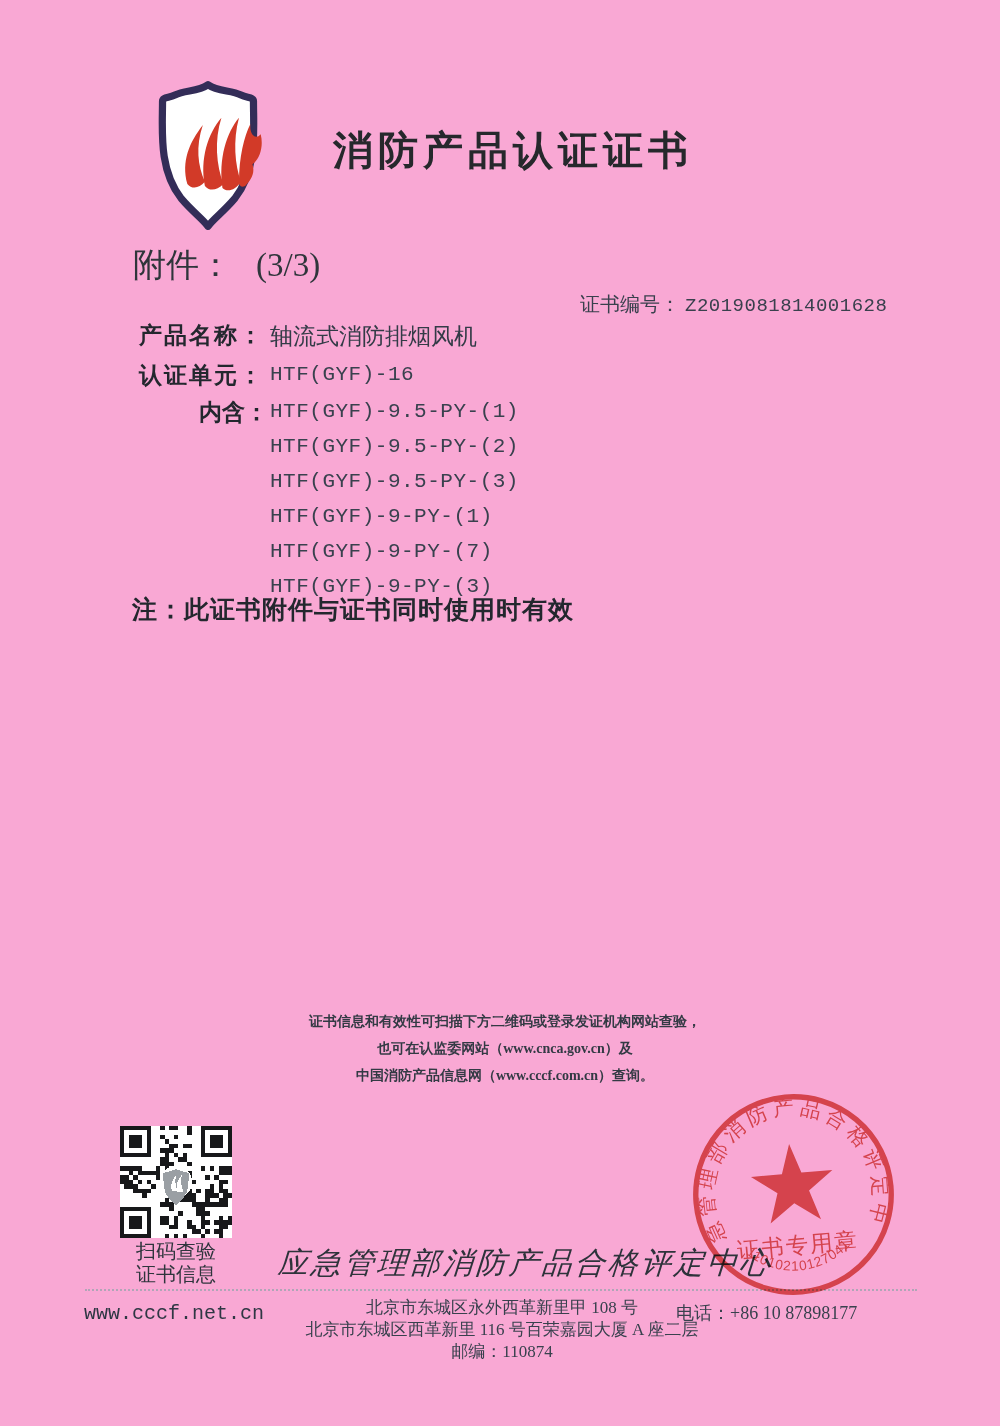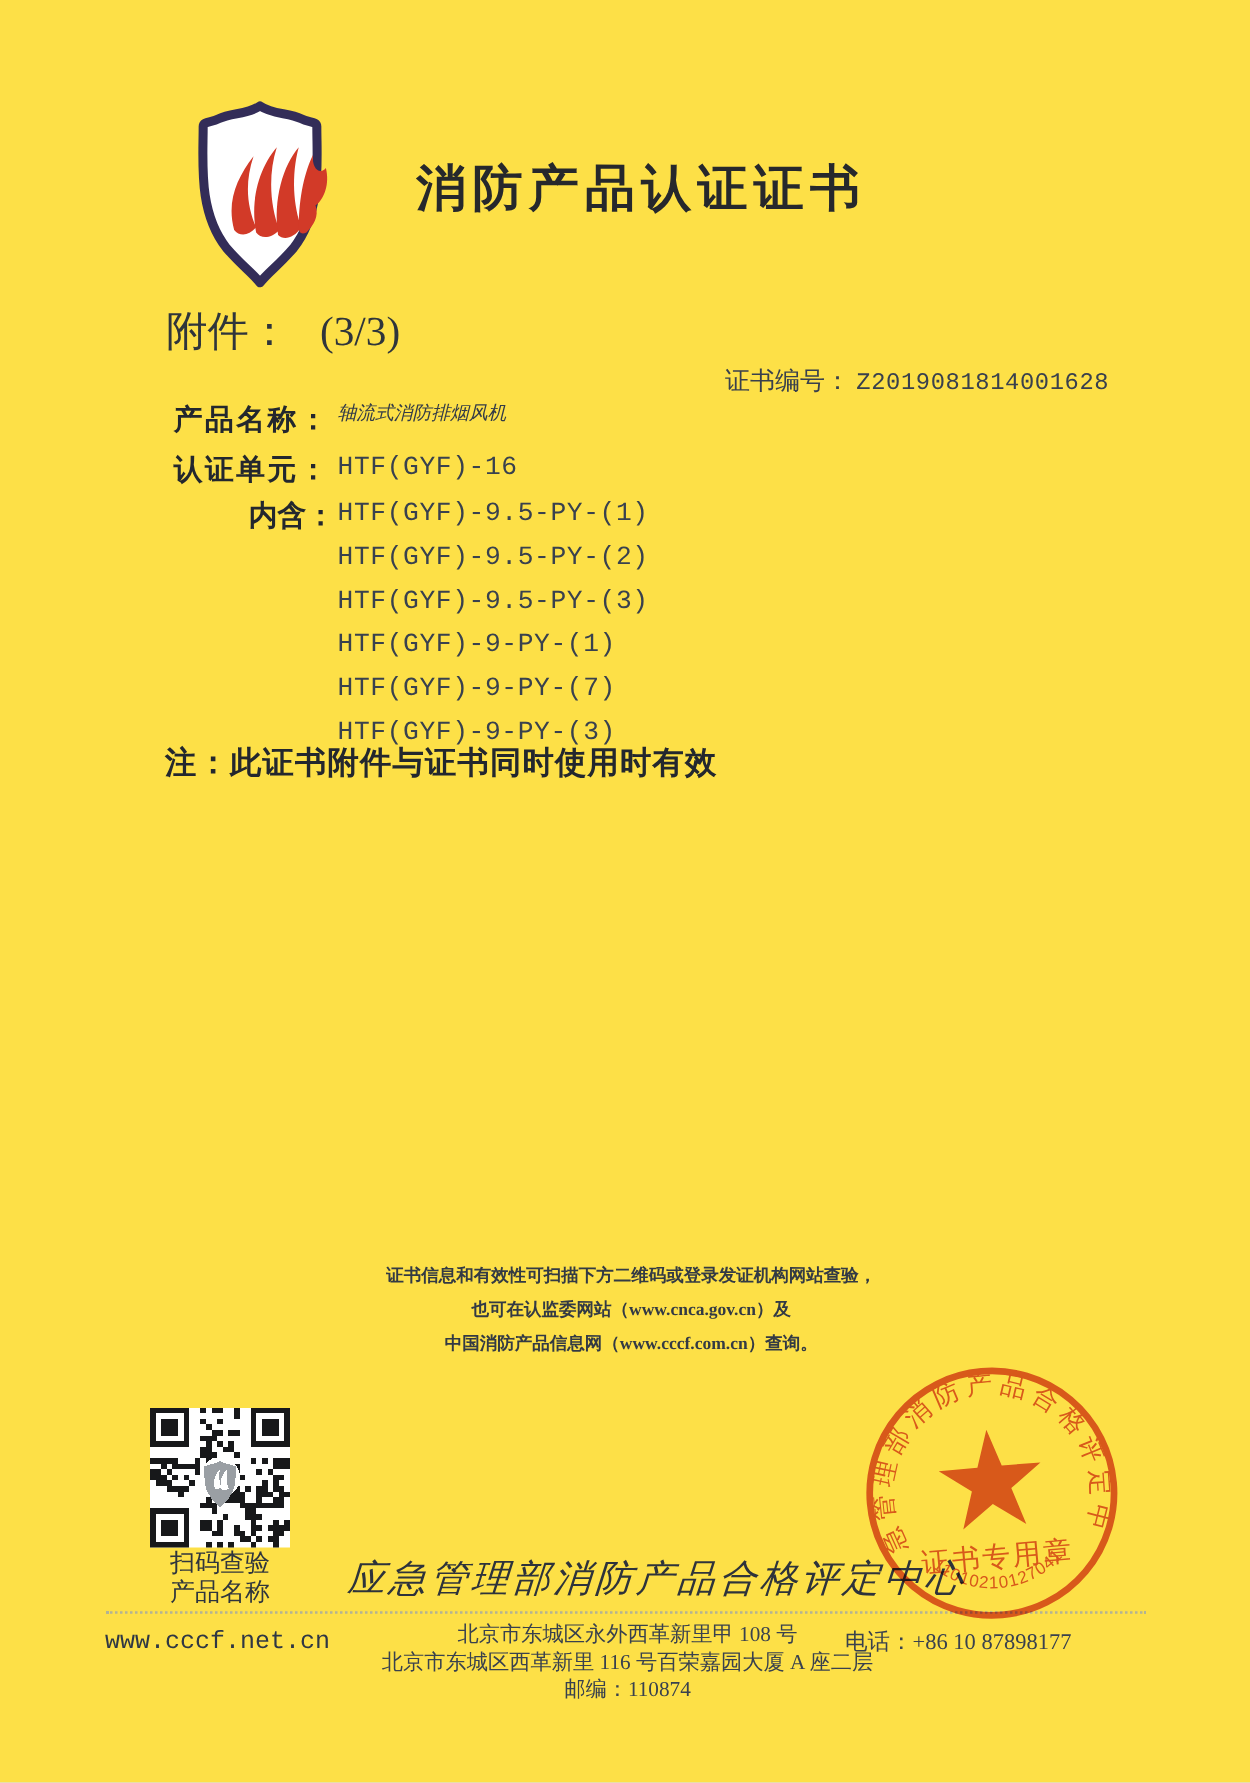--- a/index.html
+++ b/index.html
@@ -1,28 +1,28 @@
 <!DOCTYPE html>
 <html style="--stamp-red: #d6544a; --flame-red: #d23a28; --shield-navy: #332d58; --text-dark: #2c313a; --divider: #9aa4ae;"><head>
 <meta charset="utf-8">
 <style>
   html,body{margin:0;padding:0;background:#d9d9d9;}
-  .page{position:relative;width:1000px;height:1426px;margin:0 auto;background:#fde047;
+  .page{position:relative;width:1000px;height:1426px;margin:0 auto;background:#f9a8d4;
         overflow:hidden;font-family:"Liberation Serif","DejaVu Serif",serif;
         color:var(--text-dark,#2c313a);}
   .abs{position:absolute;}
   .sans{font-family:"Liberation Sans","DejaVu Sans",sans-serif;}
   .page-title{font-size:40px;font-weight:600;letter-spacing:5px;color:#26282c;}
   .attach{font-size:33px;color:#2f353b;}
   .attach .num{margin-left:24px;}
   .certno{font-size:20px;color:#39404d;}
   .certno .num{font-family:"Liberation Mono","DejaVu Sans Mono",monospace;font-size:19px;letter-spacing:.5px;}
   .lbl{font-family:"Liberation Sans","DejaVu Sans",sans-serif;font-weight:bold;
        font-size:23px;letter-spacing:2px;color:#23272e;white-space:nowrap;}
-  .val-cn{font-size:15px;color:#333b47;white-space:nowrap;font-style:italic;}
+  .val-cn{font-size:23px;color:#333b47;white-space:nowrap;}
   .val-mono{font-family:"Liberation Mono","DejaVu Sans Mono",monospace;font-size:21px;
             color:#39414e;letter-spacing:.5px;white-space:nowrap;}
   .model-list div{height:35px;line-height:35px;}
   .note{font-family:"Liberation Sans","DejaVu Sans",sans-serif;font-weight:bold;
         font-size:25px;color:#23272e;letter-spacing:1px;}
   .verify{width:840px;text-align:center;font-size:14px;font-weight:600;
           color:#333a44;line-height:27px;}
   .qr-caption{width:112px;text-align:center;font-size:20px;line-height:23px;color:#2f353d;}
   .issuer{font-size:30px;font-style:italic;letter-spacing:3px;color:#2e333b;
           transform:skewX(-4deg);white-space:nowrap;}
@@ -88,21 +88,21 @@
       <rect x="0" y="0" width="25" height="25" fill="#ffffff"></rect>
       <path id="qr-finders" fill="#17181a" fill-rule="evenodd" d="M0 0h7v7h-7z M1 1h5v5h-5z M2 2h3v3h-3zM18 0h7v7h-7z M19 1h5v5h-5z M20 2h3v3h-3zM0 18h7v7h-7z M1 19h5v5h-5z M2 20h3v3h-3z"></path>
       <path id="qr-data" fill="#17181a" d="M9 0h1v1h-1zM11 0h1v1h-1zM12 0h1v1h-1zM15 0h1v1h-1zM15 1h1v1h-1zM9 2h1v1h-1zM12 2h1v1h-1zM10 3h1v1h-1zM11 4h1v1h-1zM12 4h1v1h-1zM14 4h1v1h-1zM15 4h1v1h-1zM9 5h1v1h-1zM10 5h1v1h-1zM11 5h1v1h-1zM10 6h1v1h-1zM12 6h1v1h-1zM14 6h1v1h-1zM9 7h1v1h-1zM10 7h1v1h-1zM13 7h1v1h-1zM14 7h1v1h-1zM9 8h1v1h-1zM10 8h1v1h-1zM11 8h1v1h-1zM15 8h1v1h-1zM0 9h1v1h-1zM1 9h1v1h-1zM2 9h1v1h-1zM3 9h1v1h-1zM4 9h1v1h-1zM8 9h1v1h-1zM10 9h1v1h-1zM18 9h1v1h-1zM20 9h1v1h-1zM22 9h1v1h-1zM23 9h1v1h-1zM24 9h1v1h-1zM2 10h1v1h-1zM4 10h1v1h-1zM5 10h1v1h-1zM6 10h1v1h-1zM7 10h1v1h-1zM8 10h1v1h-1zM10 10h1v1h-1zM12 10h1v1h-1zM13 10h1v1h-1zM15 10h1v1h-1zM22 10h1v1h-1zM23 10h1v1h-1zM24 10h1v1h-1zM0 11h1v1h-1zM1 11h1v1h-1zM3 11h1v1h-1zM8 11h1v1h-1zM10 11h1v1h-1zM11 11h1v1h-1zM13 11h1v1h-1zM15 11h1v1h-1zM19 11h1v1h-1zM21 11h1v1h-1zM0 12h1v1h-1zM1 12h1v1h-1zM2 12h1v1h-1zM4 12h1v1h-1zM6 12h1v1h-1zM10 12h1v1h-1zM11 12h1v1h-1zM13 12h1v1h-1zM16 12h1v1h-1zM22 12h1v1h-1zM23 12h1v1h-1zM1 13h1v1h-1zM2 13h1v1h-1zM3 13h1v1h-1zM7 13h1v1h-1zM10 13h1v1h-1zM12 13h1v1h-1zM13 13h1v1h-1zM14 13h1v1h-1zM20 13h1v1h-1zM22 13h1v1h-1zM3 14h1v1h-1zM4 14h1v1h-1zM5 14h1v1h-1zM6 14h1v1h-1zM12 14h1v1h-1zM14 14h1v1h-1zM15 14h1v1h-1zM17 14h1v1h-1zM19 14h1v1h-1zM20 14h1v1h-1zM22 14h1v1h-1zM23 14h1v1h-1zM5 15h1v1h-1zM11 15h1v1h-1zM12 15h1v1h-1zM13 15h1v1h-1zM14 15h1v1h-1zM15 15h1v1h-1zM16 15h1v1h-1zM19 15h1v1h-1zM20 15h1v1h-1zM21 15h1v1h-1zM23 15h1v1h-1zM24 15h1v1h-1zM10 16h1v1h-1zM13 16h1v1h-1zM14 16h1v1h-1zM15 16h1v1h-1zM16 16h1v1h-1zM19 16h1v1h-1zM22 16h1v1h-1zM23 16h1v1h-1zM9 17h1v1h-1zM10 17h1v1h-1zM11 17h1v1h-1zM16 17h1v1h-1zM17 17h1v1h-1zM18 17h1v1h-1zM19 17h1v1h-1zM20 17h1v1h-1zM21 17h1v1h-1zM22 17h1v1h-1zM23 17h1v1h-1zM11 18h1v1h-1zM17 18h1v1h-1zM18 18h1v1h-1zM13 19h1v1h-1zM17 19h1v1h-1zM18 19h1v1h-1zM19 19h1v1h-1zM9 20h1v1h-1zM10 20h1v1h-1zM12 20h1v1h-1zM18 20h1v1h-1zM22 20h1v1h-1zM24 20h1v1h-1zM9 21h1v1h-1zM10 21h1v1h-1zM12 21h1v1h-1zM15 21h1v1h-1zM18 21h1v1h-1zM19 21h1v1h-1zM21 21h1v1h-1zM22 21h1v1h-1zM23 21h1v1h-1zM24 21h1v1h-1zM11 22h1v1h-1zM12 22h1v1h-1zM15 22h1v1h-1zM16 22h1v1h-1zM18 22h1v1h-1zM22 22h1v1h-1zM23 22h1v1h-1zM16 23h1v1h-1zM17 23h1v1h-1zM19 23h1v1h-1zM21 23h1v1h-1zM22 23h1v1h-1zM10 24h1v1h-1zM12 24h1v1h-1zM14 24h1v1h-1zM18 24h1v1h-1zM22 24h1v1h-1z"></path>
       <circle cx="12.5" cy="12.5" r="3.6" fill="#ffffff"></circle>
       <path d="M12.5 9.6 c.9.5 1.9.5 2.8.9 0 1.9.2 4.1-1.3 5.8 -.7.8-1.1 1-1.5 1.5 -.4-.5-.8-.7-1.5-1.5 -1.5-1.7-1.3-3.9-1.3-5.8 .9-.4 1.9-.4 2.8-.9 z" fill="#9a9fa4"></path>
       <path d="M11.6 14.6 q-.6-2 .9-3.6 q-.4 1.8.3 3.4 z M12.8 14.8 q-.6-2.2 1-3.9 q-.4 2 .3 3.7 z" fill="#ffffff"></path>
     </svg>
   </div>
   <div class="abs qr-caption" style="left:120px;top:1240px;">
     <div>扫码查验</div>
-    <div>产品名称</div>
+    <div>证书信息</div>
   </div>
 
   <div class="abs issuer" style="left:278px;top:1243px;">应急管理部消防产品合格评定中心</div>
 
   <div class="abs stamp" style="left:686px;top:1087px;width:215px;height:215px;z-index:5;">
     <svg viewBox="0 0 220 220" width="215" height="215">
       <defs>
         <path id="arcTop" d="M 32.9 138 A 82 82 0 1 1 187.1 138" fill="none"></path>
         <path id="arcBottom" d="M 42.5 149 A 78 78 0 0 0 177.5 149" fill="none"></path>
       </defs>

